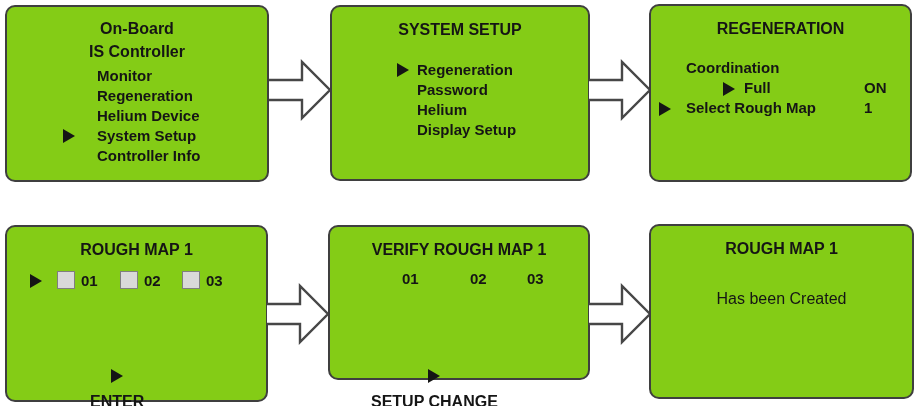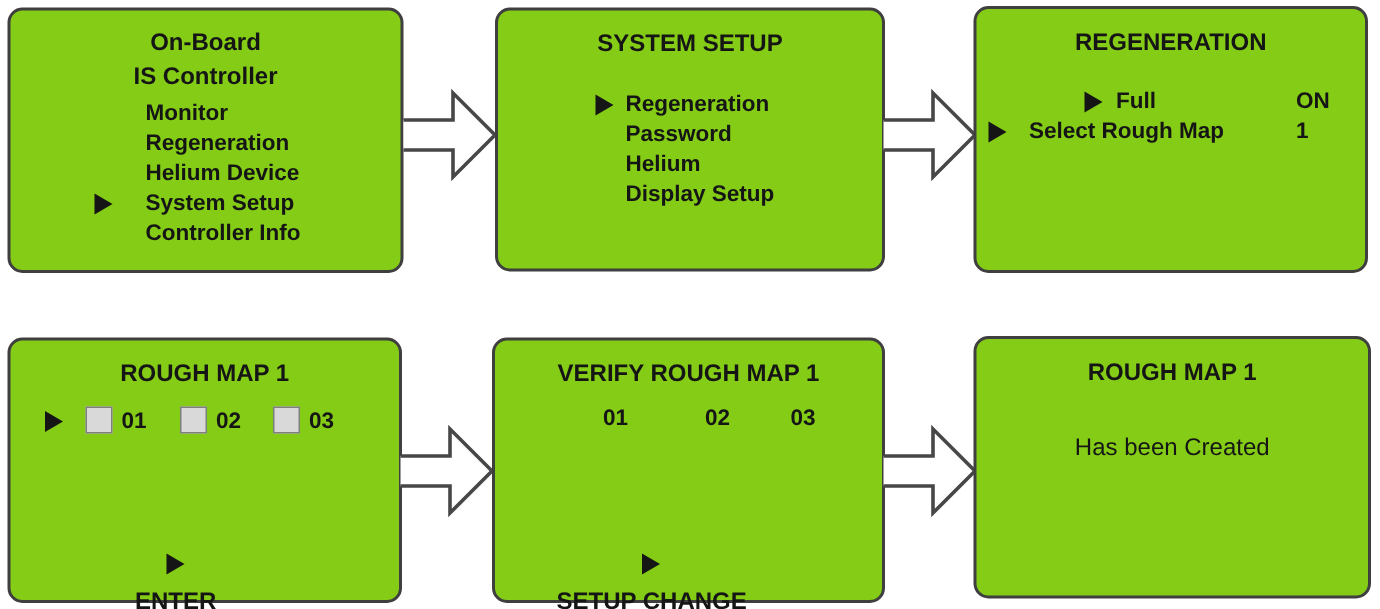--- a/index.html
+++ b/index.html
@@ -107,20 +107,23 @@
   <svg class="arrow" style="left:588px;top:59px" width="64" height="62" viewBox="0 0 64 62">
     <path d="M1 21 L34 21 L34 3 L62 31 L34 59 L34 41 L1 41" fill="#ffffff" stroke="#474747" stroke-width="2.4"></path>
   </svg>
 
   <div class="panel" style="left:649px;top:4px;width:263px;height:178px">
     <div class="ptitle">
       <div>REGENERATION</div>
     </div>
     <div class="reg-rows" style="margin-top:18px">
       <div class="reg-row">
+        <span class="lbl" style="left:35px">Coordination</span>
+      </div>
+      <div class="reg-row">
         <span class="cur" style="left:72px"><span class="tri"></span></span>
         <span class="lbl" style="left:93px">Full</span>
         <span class="val">ON</span>
       </div>
       <div class="reg-row">
         <span class="cur" style="left:8px"><span class="tri"></span></span>
         <span class="lbl" style="left:35px">Select Rough Map</span>
         <span class="val">1</span>
       </div>
     </div>
@@ -148,21 +151,21 @@
     <div class="action-row" style="left:83px;top:142px">
       <span class="tri"></span>
       <span>ENTER</span>
     </div>
   </div>
 
   <svg class="arrow" style="left:266px;top:283px" width="64" height="62" viewBox="0 0 64 62">
     <path d="M1 21 L34 21 L34 3 L62 31 L34 59 L34 41 L1 41" fill="#ffffff" stroke="#474747" stroke-width="2.4"></path>
   </svg>
 
-  <div class="panel" style="left:328px;top:225px;width:262px;height:177px">
+  <div class="panel" style="left:328px;top:225px;width:262px;height:155px">
     <div class="ptitle">
       <div>VERIFY ROUGH MAP 1</div>
     </div>
     <div class="num-row" style="margin-top:9px">
       <span style="left:72px">01</span>
       <span style="left:140px">02</span>
       <span style="left:197px">03</span>
     </div>
     <div class="action-row" style="left:41px;top:142px">
       <span class="tri"></span>

